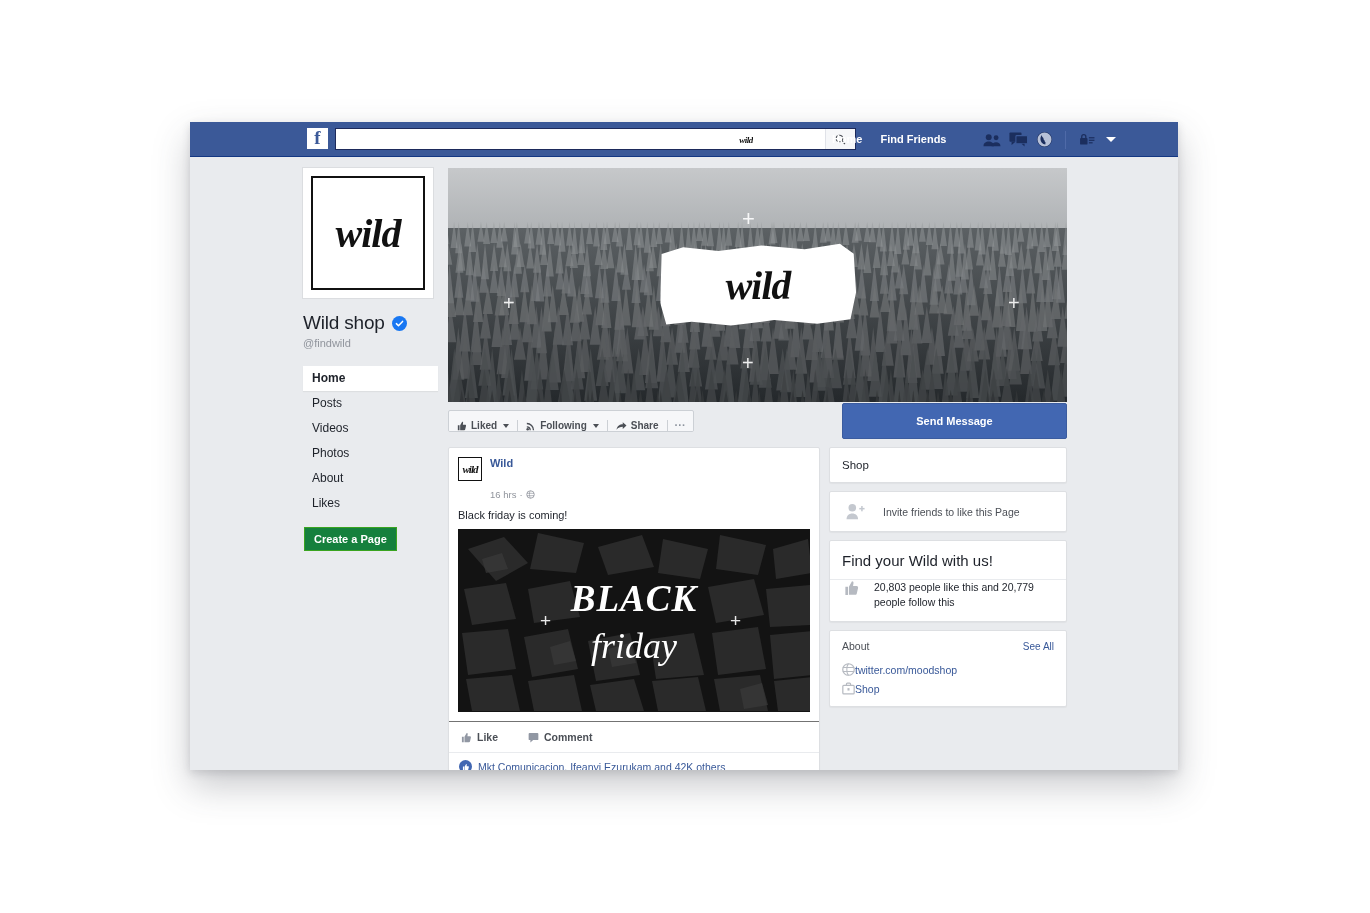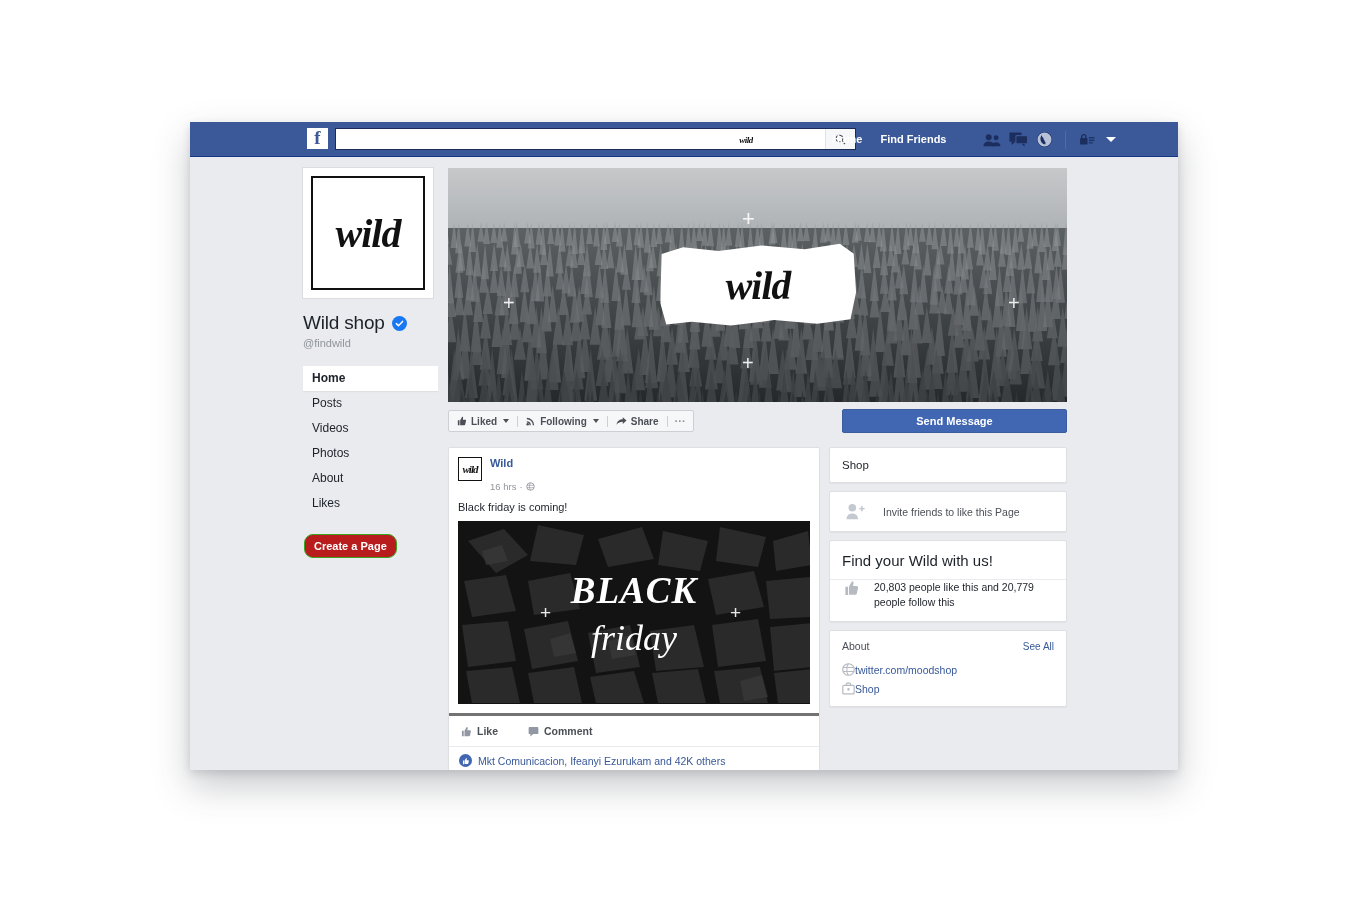--- a/index.html
+++ b/index.html
@@ -150,25 +150,25 @@
   .nav-item {
     height: 25px; line-height: 25px;
     font-size: 12px; color: #1d2129;
     padding-left: 9px; cursor: pointer;
   }
   .nav-item.active {
     background: #ffffff; font-weight: bold;
     box-shadow: 0 1px 1px rgba(0,0,0,0.05);
   }
   .create-page-btn {
-    display: inline-block; margin-top: 18px; margin-left: 1px;
-    background: #b91c1c; color: #fff;
+    display: inline-block; margin-top: 11px; margin-left: 1px;
+    background: #15803d; color: #fff;
     font-size: 11px; font-weight: bold;
     padding: 5px 9px; border: 1px solid #3aa420;
-    border-radius: 9px; cursor: pointer;
+    border-radius: 0; cursor: pointer;
   }
   .cover {
     position: absolute; left: 258px; top: 11px;
     width: 619px; height: 234px;
     overflow: hidden;
     background: #3f4448;
   }
   .cover-img { position: absolute; inset: 0; }
   .cover-brush {
     position: absolute; left: 50%; top: 50%;
@@ -182,38 +182,38 @@
     position: absolute; color: #ffffff; opacity: 0.9;
     font-weight: 300; line-height: 1;
   }
 
   .action-bar {
     position: absolute; left: 258px; top: 250px;
     width: 619px; height: 28px;
     display: flex; align-items: center; justify-content: space-between;
   }
   .btn-group {
-    display: flex; align-items: center;
+    display: flex; align-items: flex-end;
     background: #f6f7f9; border: 1px solid #ccd0d5;
     border-radius: 2px; height: 22px; overflow: hidden;
   }
   .gbtn {
     display: flex; align-items: center; gap: 4px;
     padding: 0 8px; font-size: 10px; color: #4b4f56;
     font-weight: bold; border-right: 1px solid #ccd0d5;
     cursor: pointer; background: #f6f7f9;
   }
   .gbtn:last-child { border-right: 0; }
   .gbtn .caret {
     width: 0; height: 0;
     border-left: 3px solid transparent; border-right: 3px solid transparent;
     border-top: 4px solid #4b4f56; margin-left: 2px;
   }
   .send-msg {
-    width: 225px; height: 24px;
+    width: 225px; height: 36px;
     background: #4267b2; color: #fff;
     font-size: 11px; font-weight: bold;
     display: flex; align-items: center; justify-content: center;
     border-radius: 2px; cursor: pointer;
     border: 1px solid #3b5c9f;
   }
 
   
   .post-card {
     position: absolute; left: 258px; top: 290px;
@@ -225,32 +225,32 @@
   .post-avatar {
     width: 24px; height: 24px; background: #fff;
     border: 1px solid #111;
     display: flex; align-items: center; justify-content: center;
     flex: none;
   }
   .post-author {
     font-size: 11px; font-weight: bold; color: #385898; cursor: pointer;
   }
   .post-meta {
-    font-size: 9.5px; color: #90949c; margin-top: 12px;
+    font-size: 9.5px; color: #90949c; margin-top: 20px;
     display: flex; align-items: center; gap: 3px;
   }
   .post-text { font-size: 11px; color: #1d2129; padding: 9px 9px 8px 9px; }
   .post-image {
     position: relative;
     margin: 0 9px; height: 183px;
     background: #141414; overflow: hidden;
   }
   .post-actions {
     display: flex; gap: 30px; padding: 9px 12px;
-    border-top: 3px solid #737373; margin-top: 9px;
+    border-top: 1px solid #737373; margin-top: 9px;
   }
   .post-action {
     display: flex; align-items: center; gap: 5px;
     font-size: 10.5px; color: #4b4f56; font-weight: bold; cursor: pointer;
   }
   .post-likes {
     display: flex; align-items: center; gap: 6px;
     padding: 7px 10px; border-top: 1px solid #e9ebee;
   }
   .like-badge {

